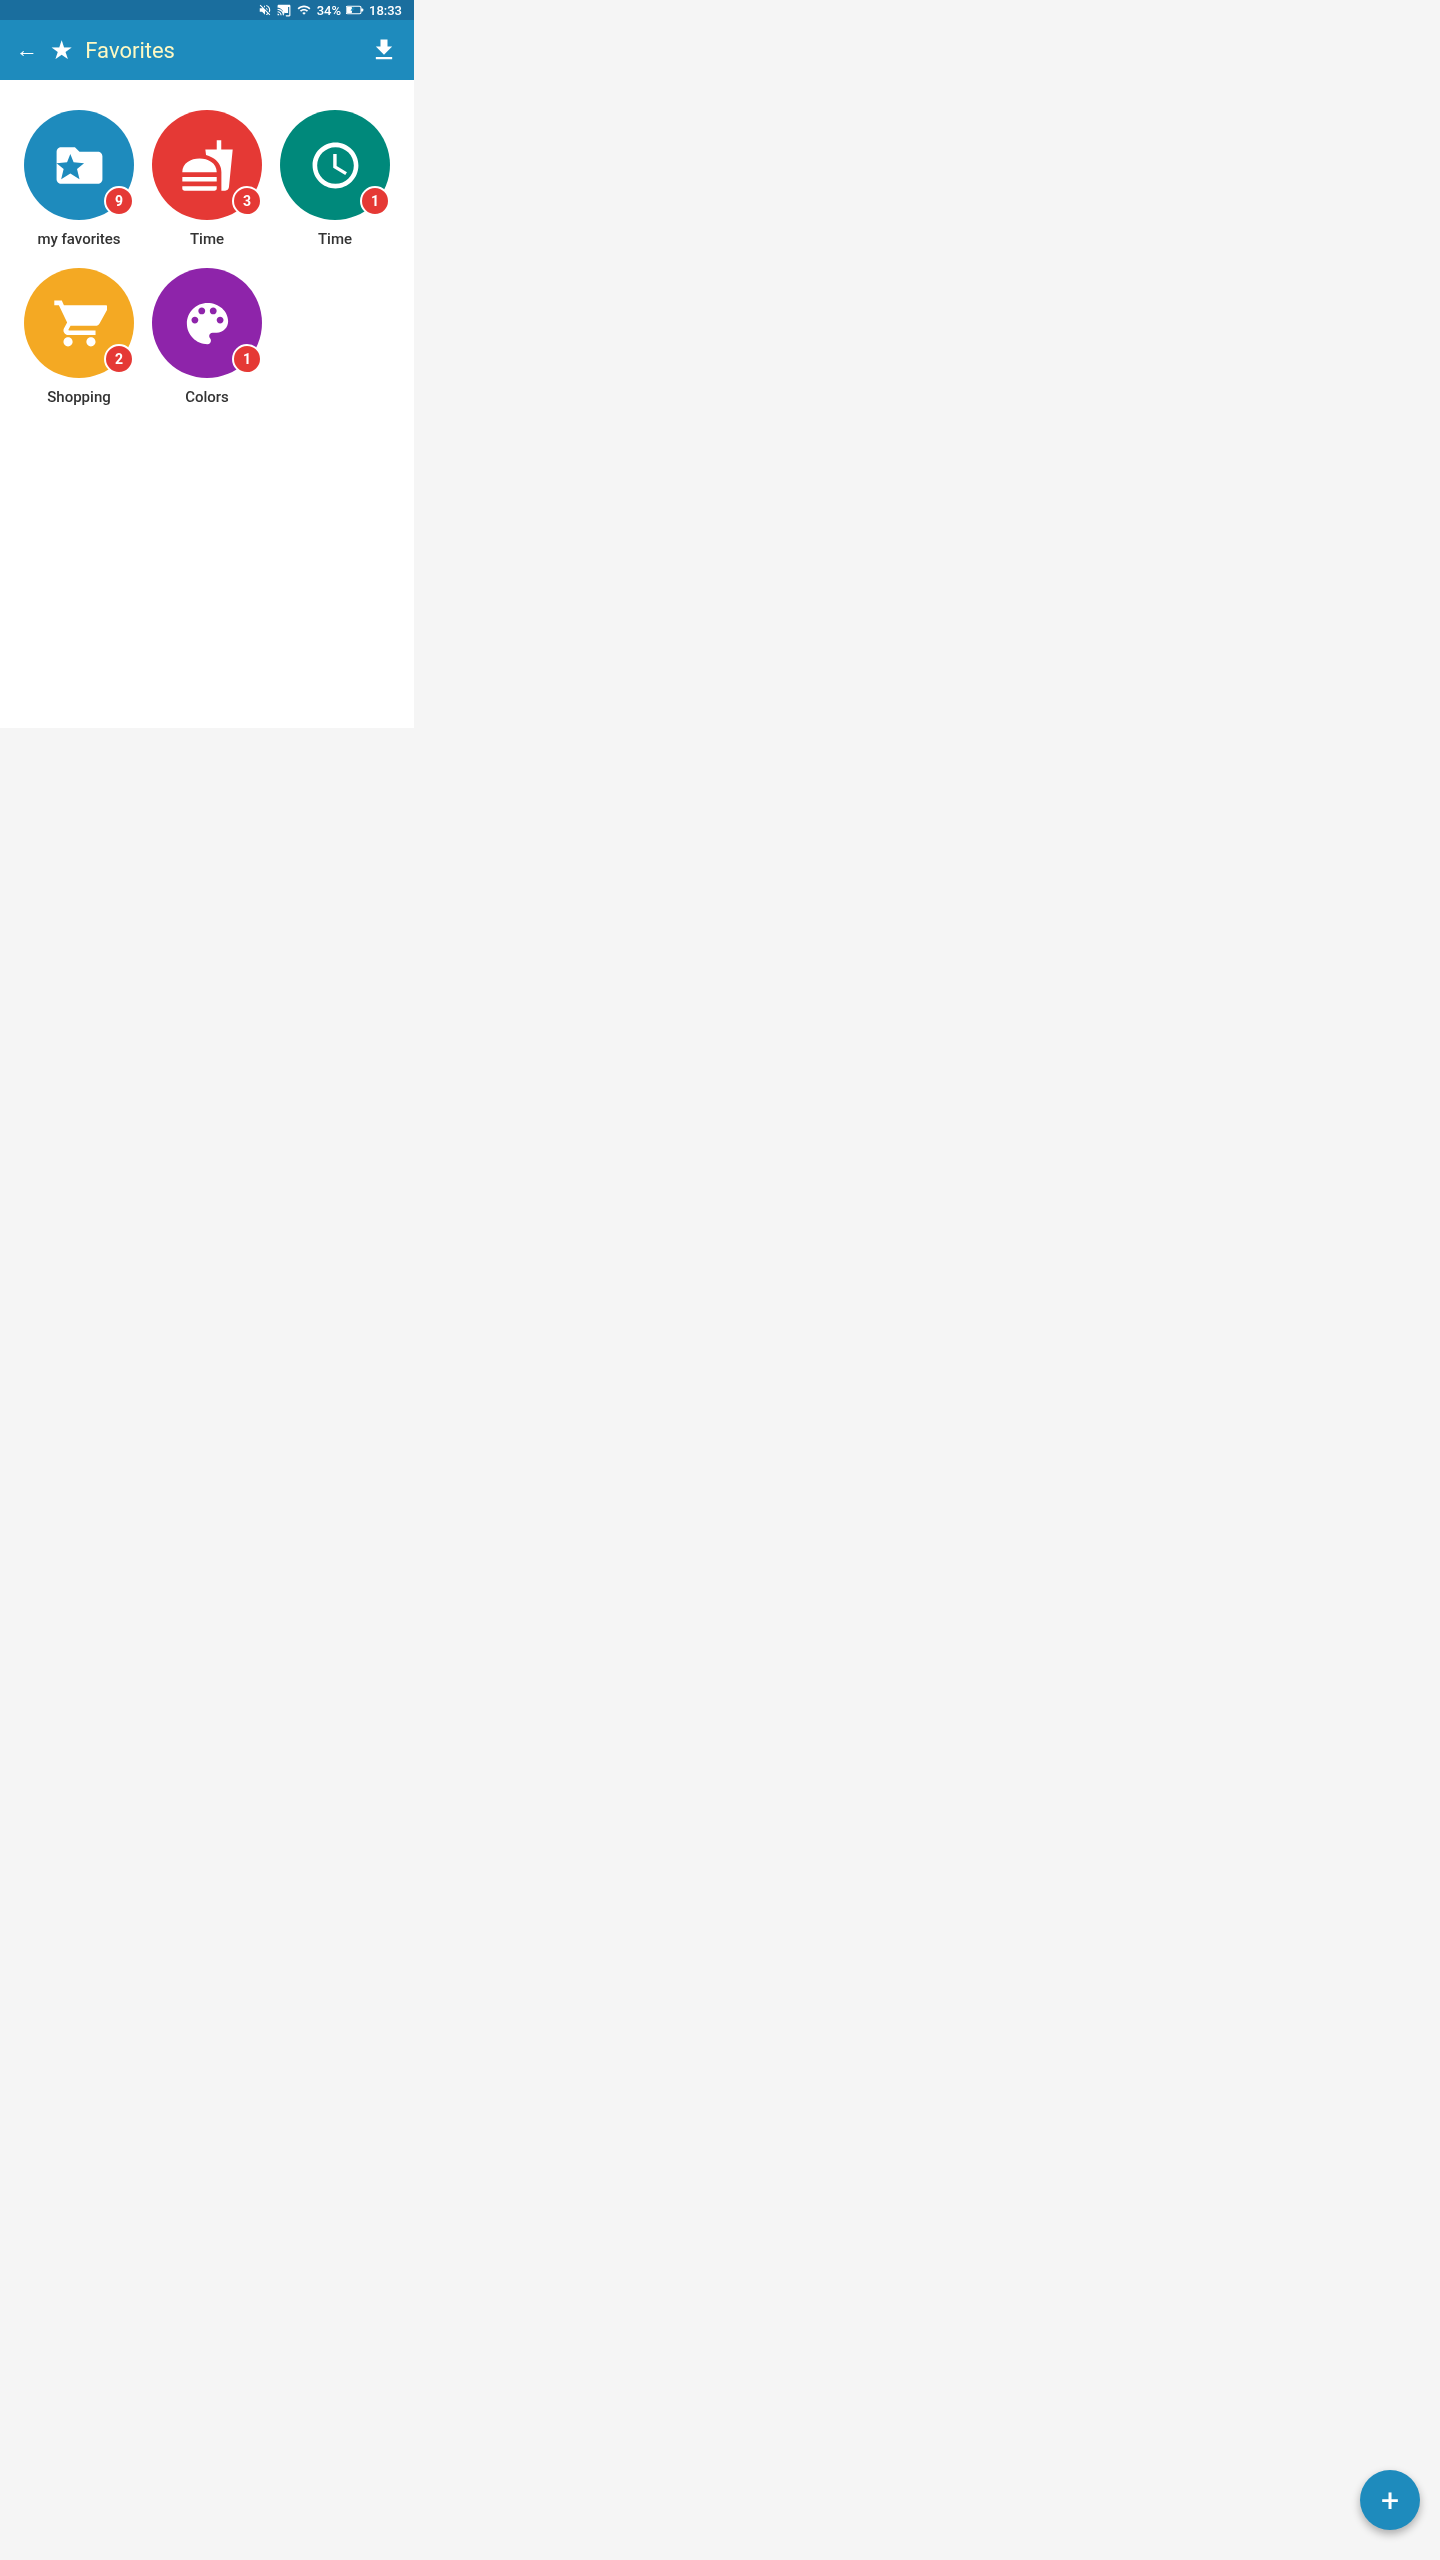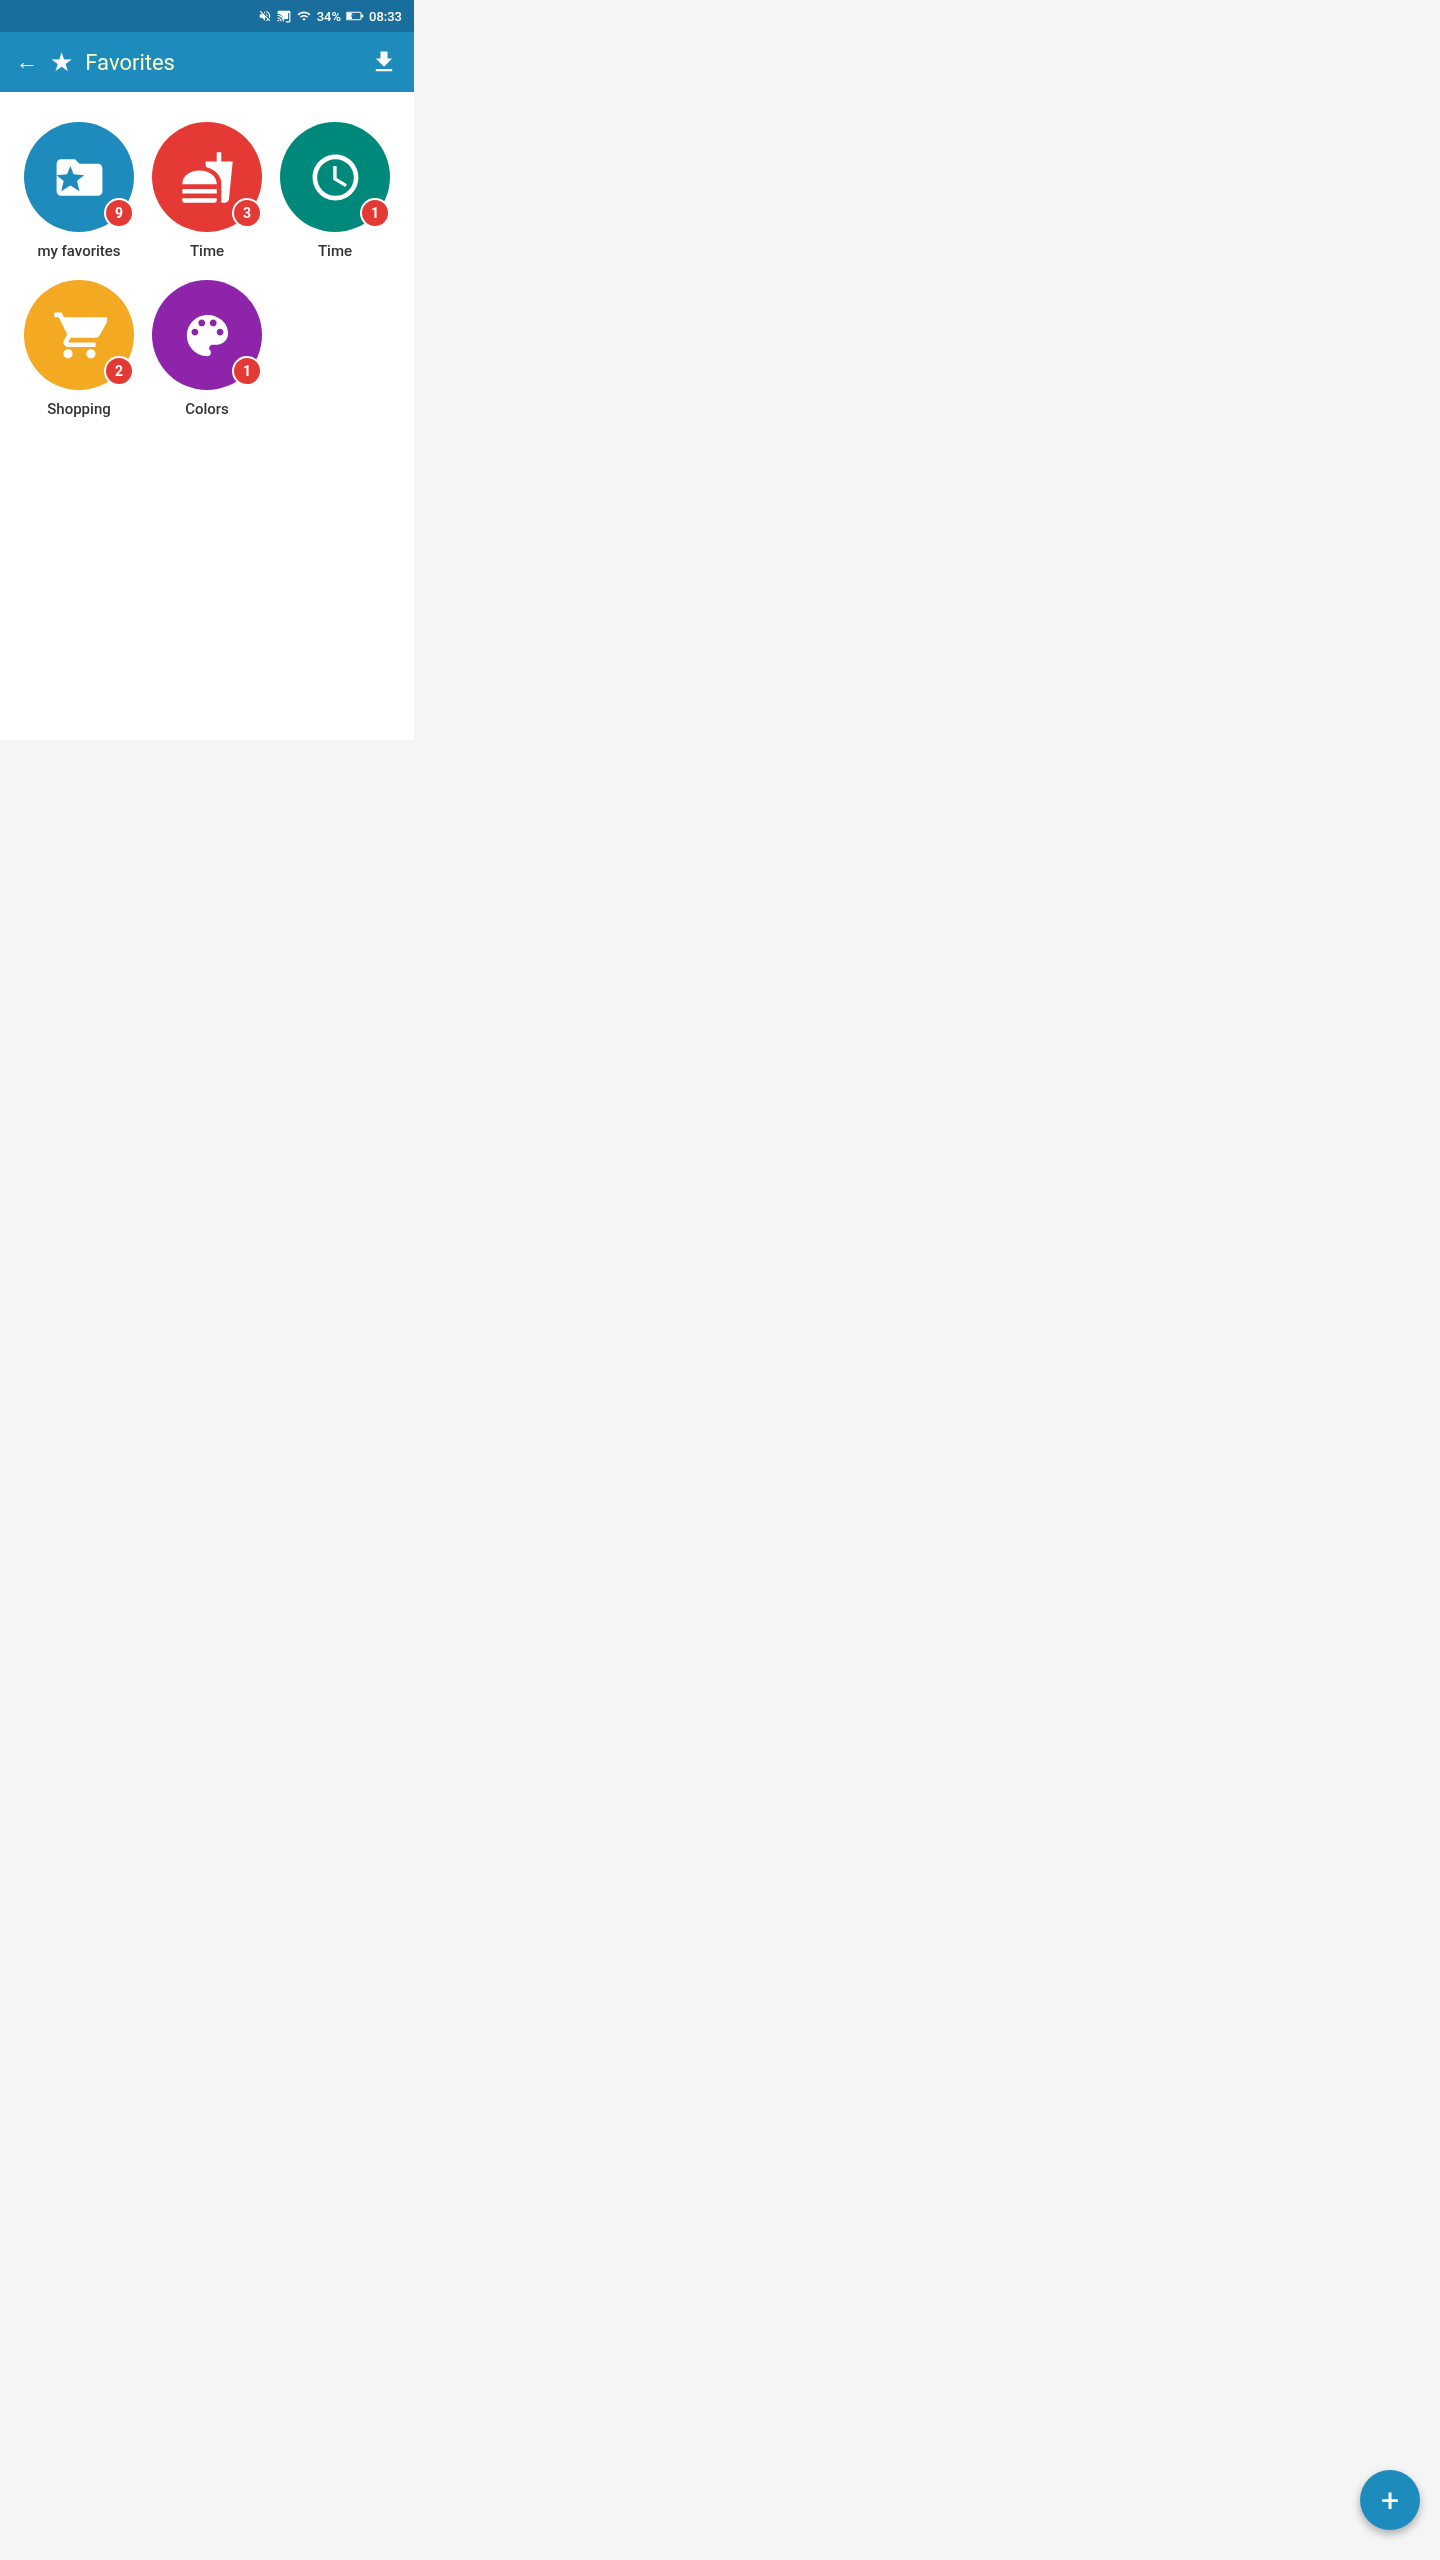--- a/index.html
+++ b/index.html
@@ -13,21 +13,21 @@
       min-height: 736px;
       font-family: 'Roboto', Arial, sans-serif;
       background: #f5f5f5;
       position: relative;
       overflow-x: hidden;
     }
 
     
     .status-bar {
       background: #1a6e9e;
-      height: 32px;
+      height: 20px;
       display: flex;
       align-items: center;
       justify-content: flex-end;
       padding: 9px 12px;
       gap: 6px;
     }
 
     .status-bar-icons {
       display: flex;
       align-items: center;
@@ -179,21 +179,21 @@
     </svg>
     <span class="status-bar-text">34%</span>
 
     <svg width="18" height="12" viewBox="0 0 24 12" fill="white">
       <rect x="0" y="1" width="20" height="10" rx="2" ry="2" stroke="white" stroke-width="1.5" fill="none"></rect>
       <rect x="1" y="2" width="7" height="8" rx="1" fill="white"></rect>
       <rect x="20" y="4" width="3" height="4" rx="1" fill="white"></rect>
 
       <path d="M9 2l-3 5h3l-3 3 6-6h-3l3-2z" fill="#1e8bbd"></path>
     </svg>
-    <span class="status-bar-text">08:33</span>
+    <span class="status-bar-text">18:33</span>
   </div>
 </div>
 
 <div class="app-bar">
   <span class="app-bar-back">←</span>
   <span class="app-bar-star">★</span>
   <span class="app-bar-title">Favorites</span>
   <svg width="28" height="28" viewBox="0 0 24 24" fill="white">
     <path d="M19 9h-4V3H9v6H5l7 7 7-7zM5 18v2h14v-2H5z"></path>
   </svg>

